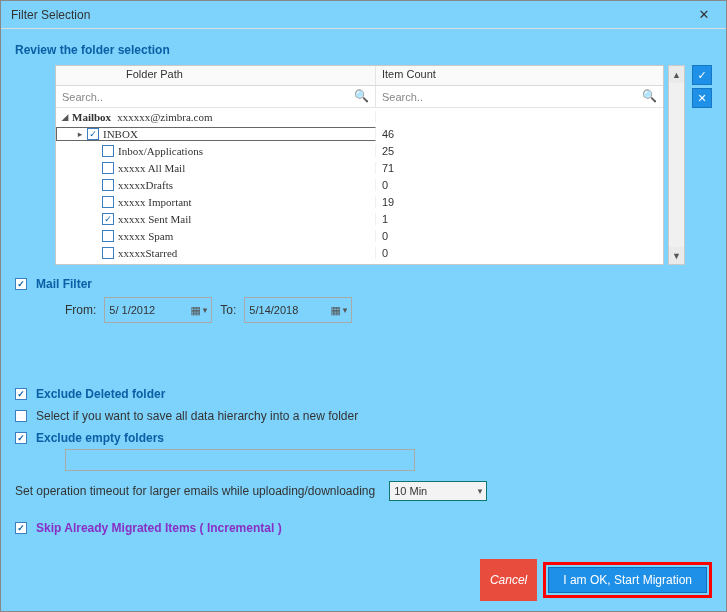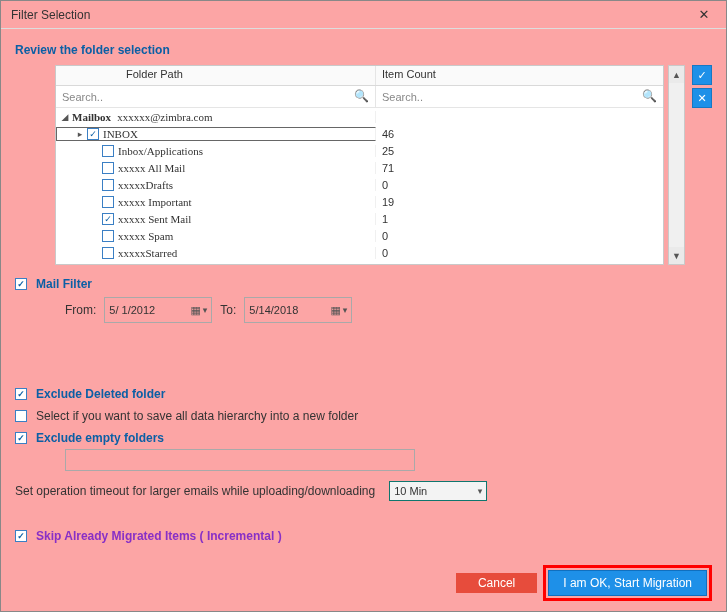--- a/index.html
+++ b/index.html
@@ -8,21 +8,21 @@
     font-family: "Segoe UI", Tahoma, sans-serif;
     font-size: 12px;
     background: #fff;
     color: #333;
   }
   .window {
     width: 727px;
     height: 612px;
     border: 1px solid #888;
     position: relative;
-    background: #fca5a5;
+    background: #7dd3fc;
   }
   .titlebar {
     height: 28px;
     display: flex;
     align-items: center;
     justify-content: space-between;
     padding: 0 6px 0 10px;
     border-bottom: 1px solid #ddd;
   }
   .title { font-size: 12px; color: #333; }
@@ -189,25 +189,26 @@
   }
   .footer {
     position: absolute;
     right: 14px; bottom: 10px;
     display: flex; gap: 0;
     align-items: center;
   }
   .btn-cancel {
     background: #e74c3c;
     color: #fff;
-    height: 20px;
-    padding: 0 22px;
+    height: 42px;
+    padding: 0 10px;
     display:flex;align-items:center;
     font-size: 12px;
     border: none;
+    font-style: italic;
   }
   .btn-start-wrap {
     border: 3px solid #ff0000;
     margin-left: 6px;
     padding: 2px;
   }
   .btn-start {
     background: #1e90e8;
     color: #fff;
     height: 26px;
@@ -395,21 +396,21 @@
     <div class="txt-input"></div>
 
     <div class="timeout-row">
       <span>Set operation timeout for larger emails while uploading/downloading</span>
       <div class="select">
         <span>10 Min</span>
         <span class="caret">▾</span>
       </div>
     </div>
 
-    <div class="check-line purple" style="margin-top:28px">
+    <div class="check-line purple" style="margin-top:20px">
       <span class="chk checked"></span>
       <span>Skip Already Migrated Items ( Incremental )</span>
     </div>
 
     <div class="footer">
       <div class="btn-cancel">Cancel</div>
       <div class="btn-start-wrap">
         <div class="btn-start">I am OK, Start Migration</div>
       </div>
     </div>

